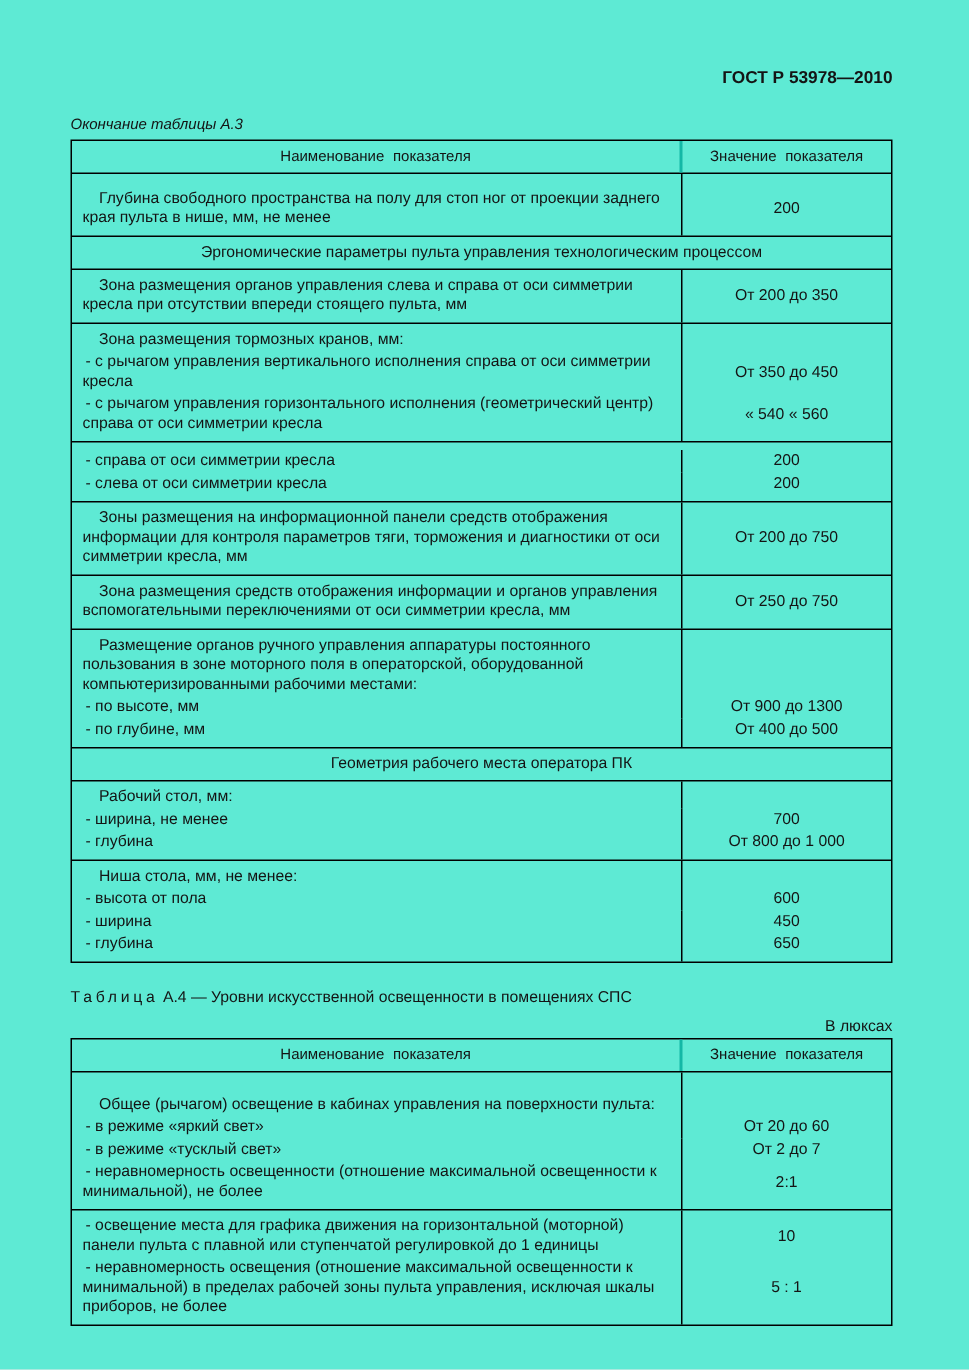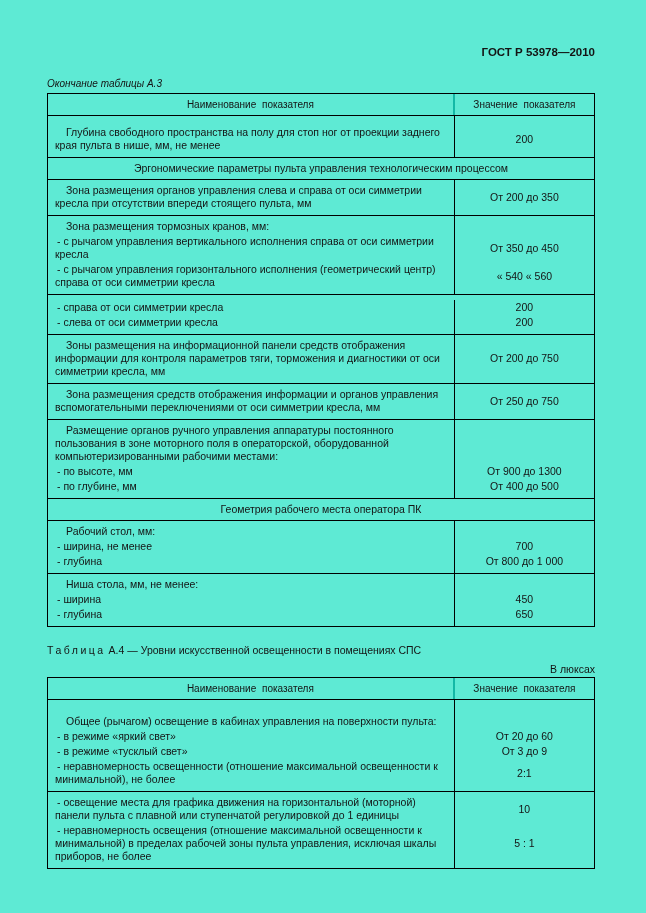--- a/index.html
+++ b/index.html
@@ -169,20 +169,24 @@
           <div class="tname dash" data-name="indicator-name">- глубина</div>
           <div class="tvalue" data-name="indicator-value">От 800 до 1 000</div>
         </div>
       </div>
       <div class="trow" data-name="table-row">
         <div class="titem" data-name="table-row-item">
           <div class="tname" data-name="indicator-name">Ниша стола, мм, не менее:</div>
           <div class="tvalue" data-name="indicator-value"></div>
         </div>
         <div class="titem" data-name="table-row-item">
+          <div class="tname dash" data-name="indicator-name">- высота от пола</div>
+          <div class="tvalue" data-name="indicator-value">600</div>
+        </div>
+        <div class="titem" data-name="table-row-item">
           <div class="tname dash" data-name="indicator-name">- ширина</div>
           <div class="tvalue" data-name="indicator-value">450</div>
         </div>
         <div class="titem" data-name="table-row-item">
           <div class="tname dash" data-name="indicator-name">- глубина</div>
           <div class="tvalue" data-name="indicator-value">650</div>
         </div>
       </div>
     </div>
 
@@ -199,21 +203,21 @@
         <div class="titem" data-name="table-row-item">
           <div class="tname" data-name="indicator-name">Общее (рычагом) освещение в кабинах управления на поверхности пульта:</div>
           <div class="tvalue" data-name="indicator-value"></div>
         </div>
         <div class="titem" data-name="table-row-item">
           <div class="tname dash" data-name="indicator-name">- в режиме «яркий свет»</div>
           <div class="tvalue" data-name="indicator-value">От 20 до 60</div>
         </div>
         <div class="titem" data-name="table-row-item">
           <div class="tname dash" data-name="indicator-name">- в режиме «тусклый свет»</div>
-          <div class="tvalue" data-name="indicator-value">От 3 до 9</div>
+          <div class="tvalue" data-name="indicator-value">От 2 до 7</div>
         </div>
         <div class="titem" data-name="table-row-item">
           <div class="tname dash" data-name="indicator-name">- неравномерность освещенности (отношение максимальной освещенности к минимальной), не более</div>
           <div class="tvalue" data-name="indicator-value">2:1</div>
         </div>
       </div>
       <div class="trow" data-name="table-row">
         <div class="titem" data-name="table-row-item">
           <div class="tname dash" data-name="indicator-name">- освещение места для графика движения на горизонтальной (моторной) панели пульта с плавной или ступенчатой регулировкой до 1 единицы</div>
           <div class="tvalue" data-name="indicator-value">10</div>

